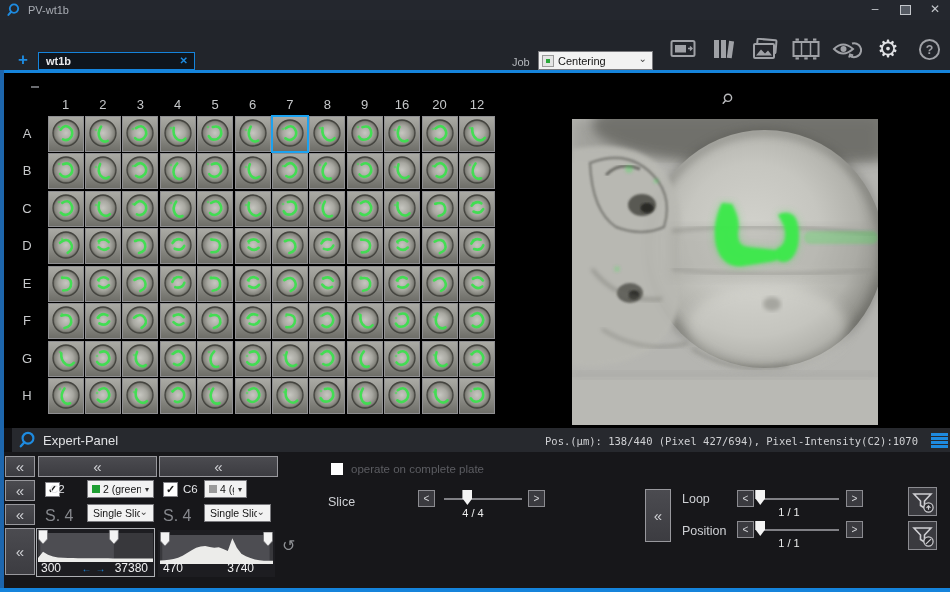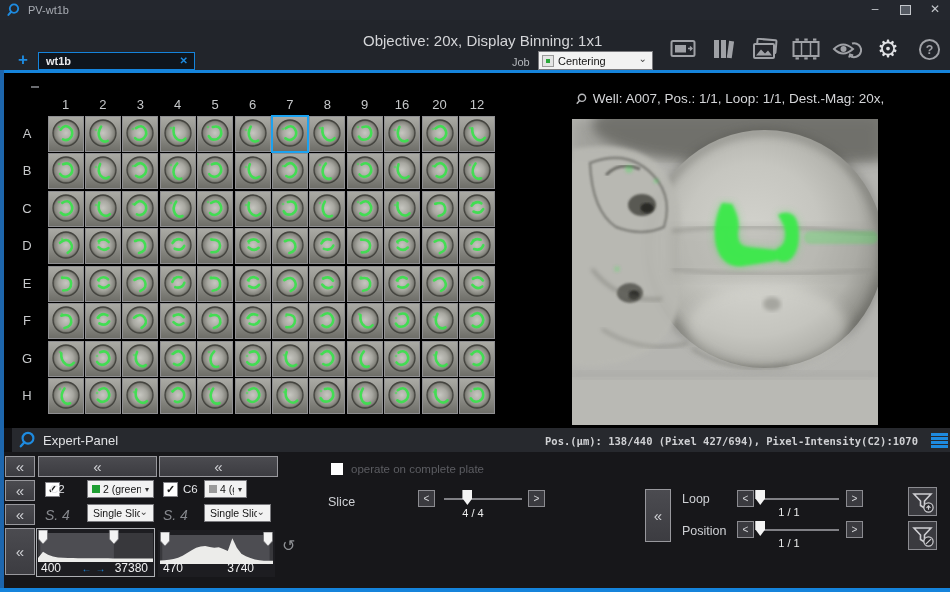--- a/index.html
+++ b/index.html
@@ -51,40 +51,40 @@
   
   #viewer-panel{position:absolute;left:510px;top:73px;width:440px;height:355px;background:#000;}
   .vinfo{position:absolute;left:0;top:18px;width:100%;text-align:center;color:#d4d5d8;font-size:13.5px;}
   .vinfo svg{vertical-align:-2px;margin-right:5px;}
   #viewer-img{position:absolute;left:62px;top:46px;cursor:crosshair;}
 
   
   .expertbar{position:absolute;left:12px;top:428px;width:946px;height:24px;background:#27292e;}
   .exp-icon{position:absolute;left:7px;top:3px;}
   .exp-title{position:absolute;left:31px;top:5px;font-size:13px;color:#dfe0e3;}
-  .exp-status{position:absolute;right:40px;top:7px;font-family:"DejaVu Sans Mono",monospace;font-size:10.5px;font-weight:bold;color:#d0d1d4;}
+  .exp-status{position:absolute;right:40px;top:7px;font-family:"DejaVu Sans Mono",monospace;font-size:10.5px;font-weight:normal;color:#d0d1d4;}
   .burger{position:absolute;right:10px;top:5px;width:17px;cursor:pointer;}
   .burger i{display:block;height:2.5px;background:#1e8be0;margin-bottom:1.5px;}
 
   
   #controls{position:absolute;left:4px;top:452px;width:946px;height:136px;background:#17171a;}
   .cbtn{position:absolute;background:linear-gradient(#4b4b50,#3c3c41);border:1px solid #98989d;
         color:#cfd0d4;display:flex;align-items:center;justify-content:center;font-size:15px;cursor:pointer;box-sizing:border-box;}
   .sq1{left:1px;top:4px;width:30px;height:21px;}
   .sq2{left:1px;top:28px;width:30px;height:21px;}
   .sq3{left:1px;top:52px;width:30px;height:21px;}
   .sq4{left:1px;top:76px;width:30px;height:47px;}
   .wide1{left:34px;top:4px;width:119px;height:21px;}
   .wide2{left:155px;top:4px;width:119px;height:21px;}
   .tall-collapse{left:641px;top:37px;width:26px;height:53px;}
 
   .cb{position:absolute;width:13px;height:13px;background:#fff;border:1px solid #85858a;box-sizing:content-box;
       font-size:11px;font-weight:bold;color:#1c1c1c;text-align:center;line-height:12px;cursor:pointer;}
   .cb-label{position:absolute;font-size:11.5px;color:#e3e4e7;}
-  .dim-label{position:absolute;font-size:14px;color:#86888d;font-style:italic;}
+  .dim-label{position:absolute;font-size:16px;color:#86888d;}
   .dd{position:absolute;height:18px;background:#f2f2f2;border:1px solid #7a7a7e;display:flex;align-items:center;
       font-size:10.5px;color:#141414;cursor:pointer;box-sizing:border-box;}
   .dd .swatch{width:8px;height:8px;margin:0 3px 0 4px;}
   .dd .grow{flex:1;white-space:nowrap;overflow:hidden;}
   .dd .tri{font-size:8px;color:#333;margin:0 4px;}
   .ddc0{left:83px;top:28px;width:67px;}
   .ddc1{left:200px;top:28px;width:43px;}
   .dds0{left:83px;top:52px;width:67px;}
   .dds1{left:200px;top:52px;width:67px;}
 
@@ -125,21 +125,20 @@
           <line x1="6" y1="12.5" x2="2" y2="17" stroke="#1e8be0" stroke-width="2.8" stroke-linecap="round"></line>
         </svg>
     </span>
     <span class="tb-title">PV-wt1b</span>
     <span class="wb wb-min">–</span>
     <span class="wb wb-max"><i class="maxbox"></i></span>
     <span class="wb wb-close">✕</span>
   </div>
 
   <div class="header">
-    <span class="objective">Objective: 20x, Display Binning: 1x1</span>
     <div id="toolbar">
         <div class="tool-btn">
           <svg viewBox="0 0 26 22" width="26" height="22">
             <rect x="1.5" y="3" width="23" height="15" rx="1.5" fill="none" stroke="#9fa1a6" stroke-width="2"></rect>
             <rect x="5" y="7" width="11" height="7.5" fill="#9fa1a6"></rect>
             <path d="M18,10.5 h4 m-2,-2 l2,2 l-2,2" stroke="#9fa1a6" stroke-width="1.4" fill="none"></path>
           </svg>
         </div>
         <div class="tool-btn">
           <svg viewBox="0 0 24 22" width="24" height="22">
@@ -991,21 +990,21 @@
       <circle cx="11" cy="12" r="1.3" fill="#3ae14c" opacity="0.55"></circle>
         </svg>
       </div>
     </div>
 
   <div id="viewer-panel">
     <div class="vinfo">
       <svg viewBox="0 0 20 20" width="12" height="12">
           <circle cx="10" cy="8" r="6" fill="none" stroke="#b8b9bc" stroke-width="2.4"></circle>
           <line x1="6" y1="12.5" x2="2" y2="17" stroke="#b8b9bc" stroke-width="2.6" stroke-linecap="round"></line>
-        </svg><span>Well: A007, Pos.: 1/1, Loop: 1/1, Dest.-Mag: 20x,</span>
+        </svg>
     </div>
     <svg id="viewer-img" width="306" height="306" viewBox="0 0 306 306">
       <defs>
         <radialGradient id="vy" cx="0.45" cy="0.42" r="0.62">
           <stop offset="0" stop-color="#d2d2cc"></stop>
             <stop offset="0.45" stop-color="#c6c6c0"></stop>
           <stop offset="0.72" stop-color="#b2b2ac"></stop>
             <stop offset="0.9" stop-color="#8e8e88"></stop>
           <stop offset="1" stop-color="#6a6a64"></stop>
         </radialGradient>
@@ -1125,21 +1124,21 @@
     </div>
 
     <div class="histbox hist0">
       <svg id="histsvg0" width="115" height="32">
           <rect x="0" y="3" width="115" height="29" fill="#38383c"></rect>
           <rect x="2.3000000000000003" y="3" width="73.60000000000001" height="29" fill="#4d4d52"></rect>
           <polygon points="0,32 0,28.04 5,21.8 10,24.68 15,26.6 20,27.56 25,27.8 30,28.04 35,28.04 40,28.28 45,28.28 50,28.28 55,28.28 60,28.28 65,28.28 70,28.28 75,28.52 80,28.52 85,28.52 90,28.52 95,28.52 100,28.52 105,28.52 110,28.52 115,28.52 115,32" fill="#ececea"></polygon>
           <polygon points="0.5,0 9.5,0 9.5,9 5,14 0.5,9" fill="#f4f4f4" stroke="#6e6e72" stroke-width="0.8"></polygon>
           <polygon points="71.4,0 80.4,0 80.4,9 75.9,14 71.4,9" fill="#f4f4f4" stroke="#6e6e72" stroke-width="0.8"></polygon>
         </svg>
-      <span class="hmin">400</span>
+      <span class="hmin">300</span>
       <span class="harrows"><span>←</span><span>→</span></span>
       <span class="hmax">37380</span>
     </div>
     <div class="histbox hist1">
       <svg id="histsvg1" width="113" height="32">
           <rect x="0" y="3" width="113" height="29" fill="#38383c"></rect>
           <rect x="2.2600000000000002" y="3" width="107.35" height="29" fill="#4d4d52"></rect>
           <polygon points="0,32 0,28.52 4.5200000000000005,28.28 9.040000000000001,27.8 13.559999999999999,27.08 18.080000000000002,25.64 22.6,23.72 27.119999999999997,21.08 31.640000000000004,18.2 36.160000000000004,15.799999999999999 40.68,14.600000000000001 45.2,14.120000000000001 49.72,15.080000000000002 54.239999999999995,15.799999999999999 58.760000000000005,15.32 63.28000000000001,17 67.8,18.92 72.32000000000001,6.200000000000003 76.84,15.799999999999999 81.36,21.8 85.88,24.2 90.4,26.12 94.92,27.56 99.44,28.28 103.96000000000001,28.76 108.47999999999999,28.76 113,28.76 113,32" fill="#ececea"></polygon>
           <polygon points="0.5,0 9.5,0 9.5,9 5,14 0.5,9" fill="#f4f4f4" stroke="#6e6e72" stroke-width="0.8"></polygon>
           <polygon points="103.5,0 112.5,0 112.5,9 108,14 103.5,9" fill="#f4f4f4" stroke="#6e6e72" stroke-width="0.8"></polygon>

